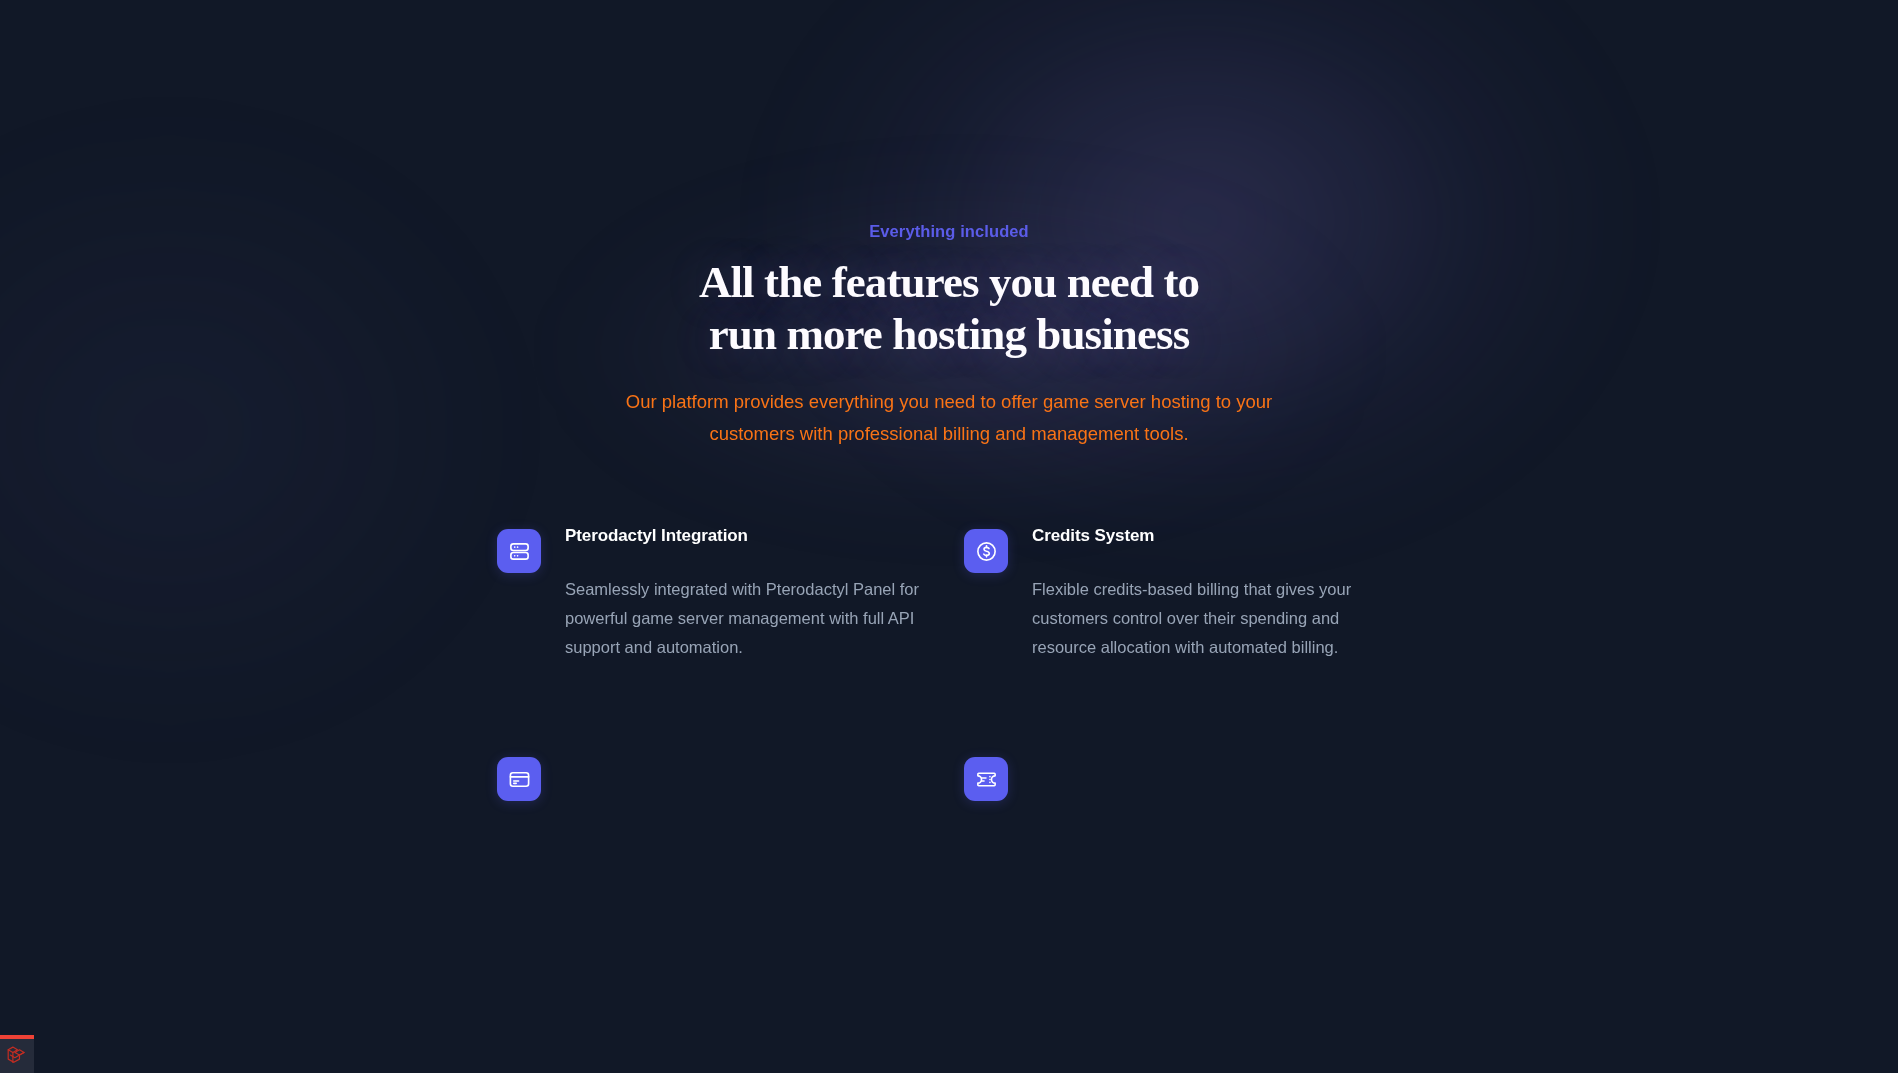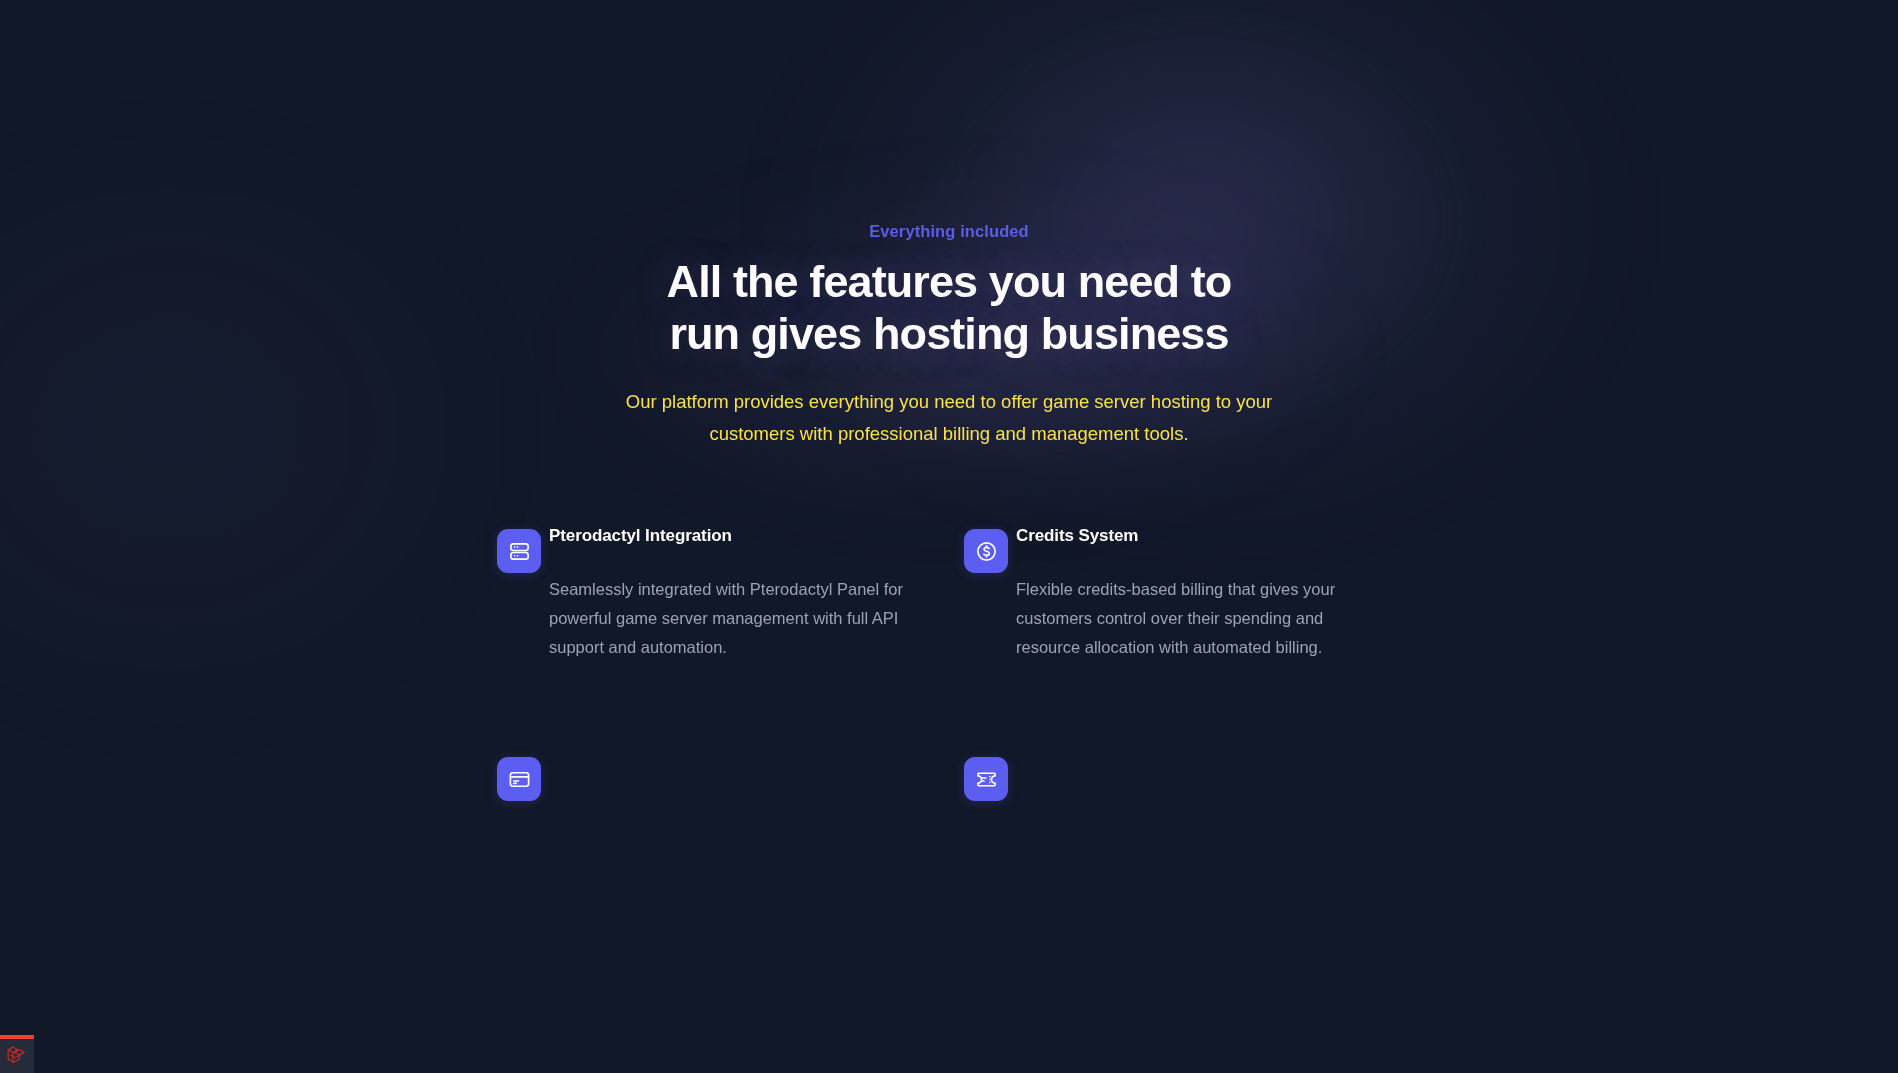--- a/index.html
+++ b/index.html
@@ -90,46 +90,47 @@
   }
 
   .headline {
     margin-top: 14px;
     font-size: 45px;
     font-weight: bold;
     line-height: 1.16;
     letter-spacing: -0.9px;
     color: #fdfbff;
     text-shadow: 0 0 42px rgba(160,140,235,0.25);
+    font-family: Liberation Serif, serif;
   }
 
   .subhead {
     margin: 0 auto;
     margin-top: 26px;
     width: 680px;
     font-size: 18.5px;
     line-height: 1.72;
-    color: #fde047;
+    color: #f97316;
   }
 
   
   .feature-grid {
     position: absolute;
     left: 497px;
     top: 525px;
     width: 900px;
     display: grid;
     grid-template-columns: 467px 433px;
     row-gap: 92px;
   }
 
   .feature-card {
     display: flex;
     align-items: flex-start;
-    gap: 8px;
+    gap: 24px;
     padding-right: 34px;
   }
 
   .feature-icon {
     flex: 0 0 auto;
     width: 44px;
     height: 44px;
     border-radius: 11px;
     background: #5b5ef0;
     display: flex;
@@ -186,21 +187,21 @@
   <div class="bg-layer">
     <div class="glow-primary"></div>
     <div class="glow-heading"></div>
     <div class="glow-left"></div>
   </div>
 
   <div class="section-header">
     <div class="eyebrow">Everything included</div>
     <h1 class="headline">
       <span>All the features you need to</span><br>
-      <span>run gives hosting business</span>
+      <span>run more hosting business</span>
     </h1>
     <p class="subhead">Our platform provides everything you need to offer game server hosting to your customers with professional billing and management tools.</p>
   </div>
 
   <div class="feature-grid">
 
     <div class="feature-card">
       <div class="feature-icon">
         <span>
           <svg viewBox="0 0 24 24" fill="none" stroke="#ffffff" stroke-width="1.7" stroke-linecap="round" stroke-linejoin="round">

